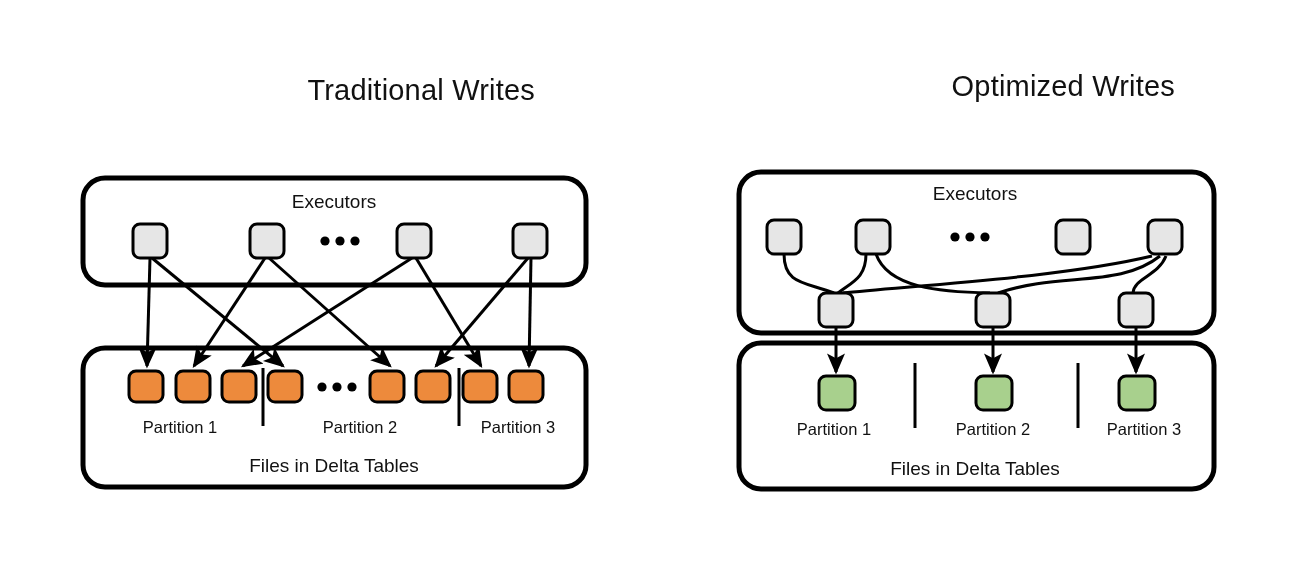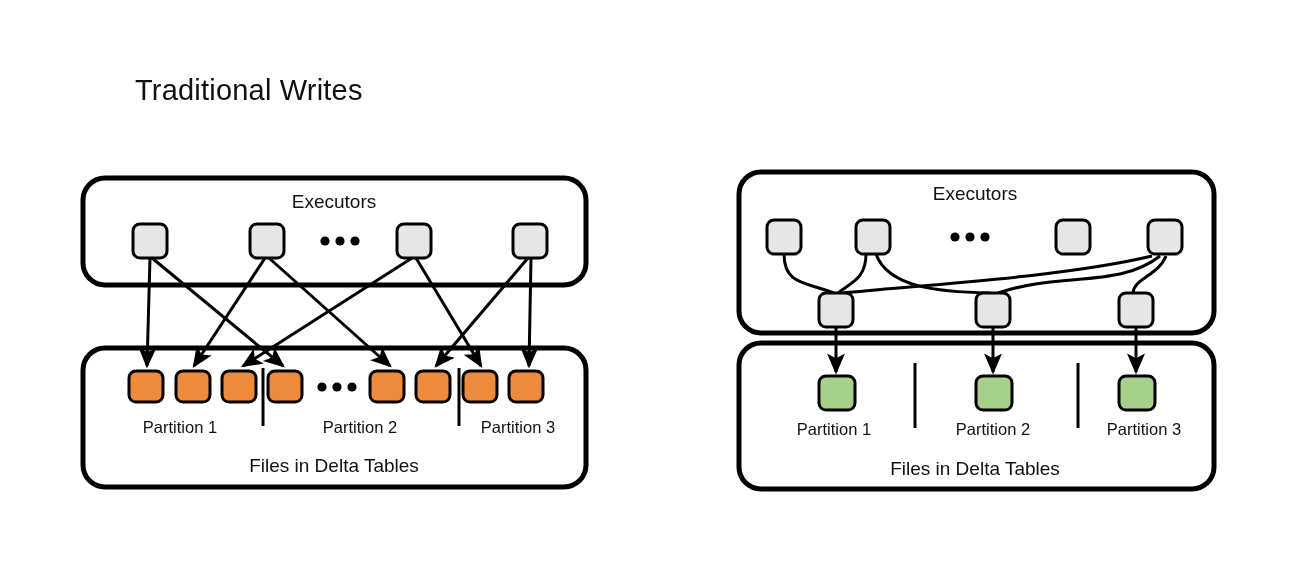--- a/index.html
+++ b/index.html
@@ -21,21 +21,21 @@
     height: 564px;
   }
   .diagram-svg {
     position: absolute;
     left: 0; top: 0;
     width: 1314px;
     height: 564px;
   }
   .panel-title {
     position: absolute;
-    text-align: left;
+    text-align: right;
     font-size: 29px;
     font-weight: 400;
     color: #111111;
     letter-spacing: 0.2px;
     white-space: nowrap;
   }
   #title-left { left: 135px; top: 74px; width: 400px; }
   #title-right { left: 775px; top: 70px; width: 400px; }
 
   .svg-label {
@@ -45,20 +45,21 @@
   .lbl-container { font-size: 19px; }
   .lbl-partition { font-size: 16.5px; }
 </style>
 </head>
 <body>
 
 <div id="stage">
 
   <div class="panel-title" id="title-left">Traditional Writes</div>
 
+  <div class="panel-title" id="title-right">Optimized Writes</div>
 
   <svg class="diagram-svg" viewBox="0 0 1314 564" xmlns="http://www.w3.org/2000/svg">
     <defs>
       <marker id="arrowhead" markerWidth="8" markerHeight="8" refX="6.2" refY="3" orient="auto" markerUnits="strokeWidth">
         <path d="M0,0 L7,3 L0,6 L1.6,3 z" fill="#000000"></path>
       </marker>
     </defs>
 
     <g>
 

